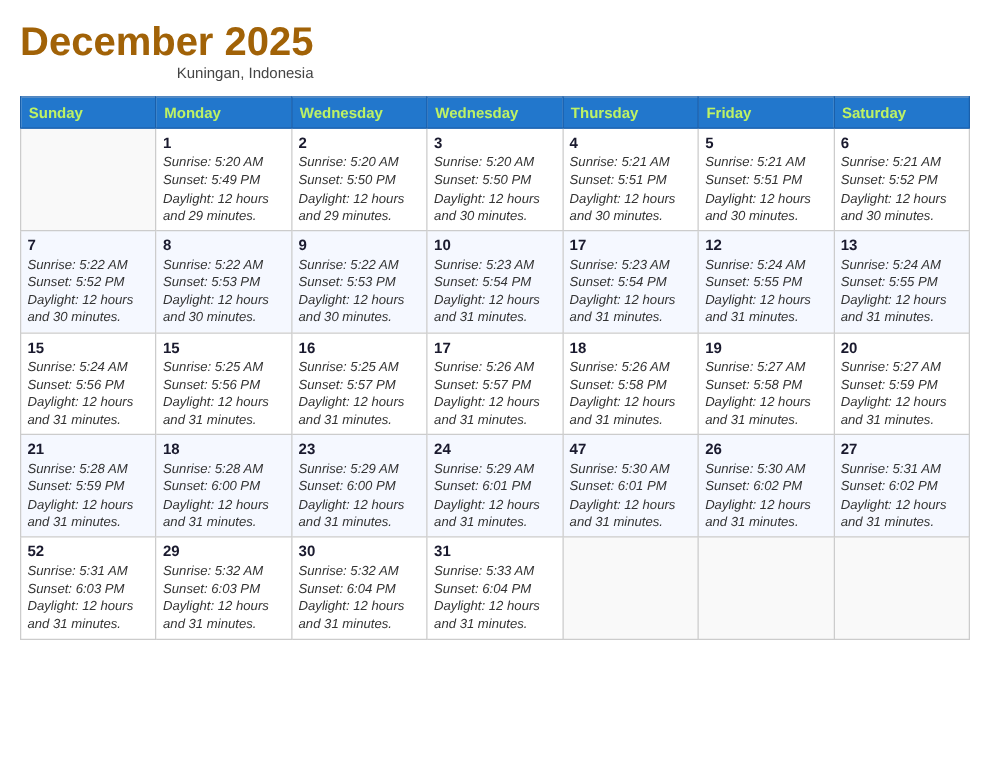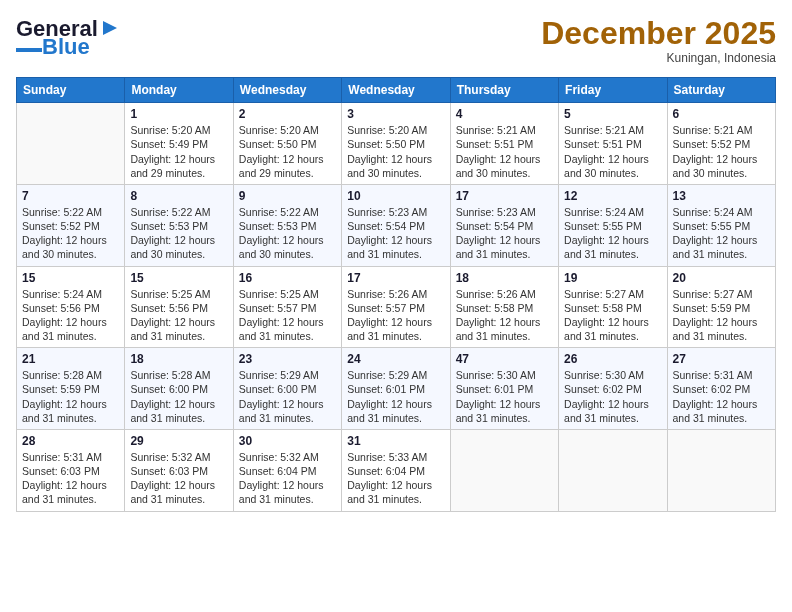--- a/index.html
+++ b/index.html
@@ -35,21 +35,21 @@
       font-size: 12px;
       color: #444;
     }
     .calendar {
       width: 100%;
       border-collapse: collapse;
       font-size: 11px;
     }
     .calendar th {
       background: #2277cc;
-      color: #ffffff;
+      color: #bef264;
       text-align: left;
       padding: 5px 6px;
       font-size: 12px;
       font-weight: bold;
       border: 1px solid #1a5faa;
     }
     .calendar td {
       border: 1px solid #ccc;
       vertical-align: top;
       padding: 4px 5px;
@@ -63,45 +63,34 @@
       font-weight: bold;
       font-size: 12px;
       color: #1a1a2e;
       display: block;
       margin-bottom: 2px;
     }
     .day-info {
       color: #333;
       font-size: 10.5px;
       line-height: 1.35;
+      font-style: italic;
     }
     .empty-cell { background: #f9f9f9 !important; }
     
     .row-1 td { background: #ffffff; }
     .row-2 td { background: #f0f4ff; }
     .row-3 td { background: #ffffff; }
     .row-4 td { background: #f0f4ff; }
     .row-5 td { background: #ffffff; }
   </style>
 </head>
 <body>
 
 <div class="header-area">
-  <div class="logo">
-    <div class="logo-line">
-      <span style="font-size:22px;font-weight:bold;color:#1a1a2e;">General</span>
-      <svg width="22" height="22" viewBox="0 0 22 22" style="margin-left:1px;margin-top:-2px;">
-        <polygon points="4,4 18,11 4,18" fill="#2277cc"></polygon>
-      </svg>
-    </div>
-    <div style="display:flex;align-items:center;gap:0;">
-      <div style="background:#2277cc;height:4px;width:26px;"></div>
-      <span style="font-size:22px;font-weight:bold;color:#2277cc;line-height:1;margin-top:-6px;">Blue</span>
-    </div>
-  </div>
   <div class="title-area">
     <div class="month-title">December 2025</div>
     <div class="location">Kuningan, Indonesia</div>
   </div>
 </div>
 
 <table class="calendar">
   <thead>
     <tr>
       <th>Sunday</th>
@@ -307,21 +296,21 @@
         <td>
           <span class="day-num">27</span>
           <div class="day-info" style="white-space: pre-line;">Sunrise: 5:31 AM
 Sunset: 6:02 PM
 Daylight: 12 hours
 and 31 minutes.</div>
         </td>
       </tr>
       <tr class="row-5">
         <td>
-          <span class="day-num">28</span>
+          <span class="day-num">52</span>
           <div class="day-info" style="white-space: pre-line;">Sunrise: 5:31 AM
 Sunset: 6:03 PM
 Daylight: 12 hours
 and 31 minutes.</div>
         </td>
         <td>
           <span class="day-num">29</span>
           <div class="day-info" style="white-space: pre-line;">Sunrise: 5:32 AM
 Sunset: 6:03 PM
 Daylight: 12 hours

